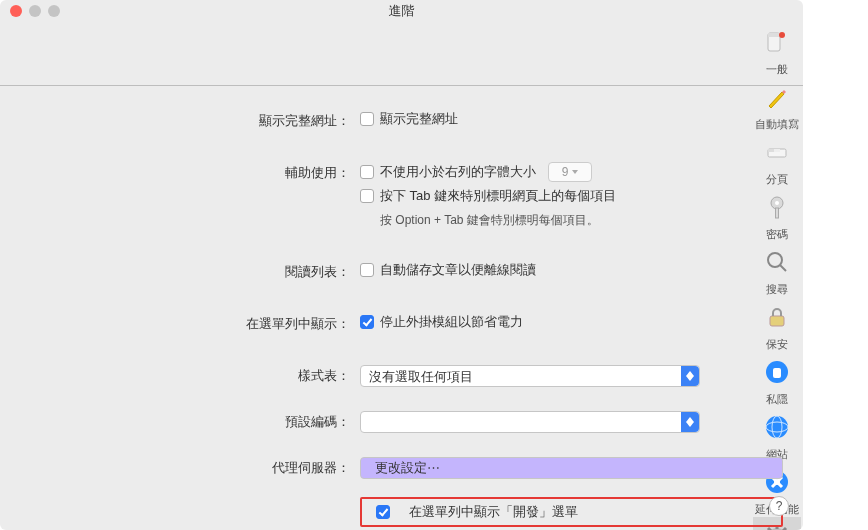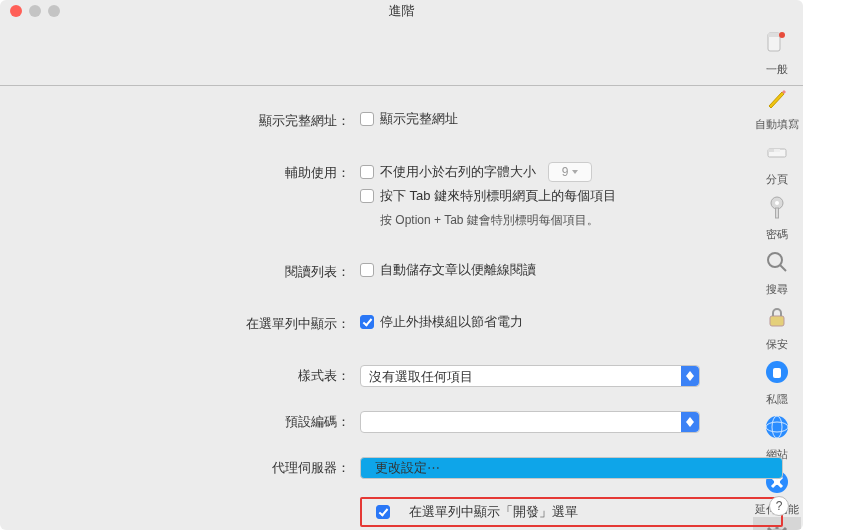--- a/index.html
+++ b/index.html
@@ -170,21 +170,21 @@
       flex-direction: column;
       align-items: center;
       justify-content: center;
     }
     .popup-arrows svg {
       display: block;
     }
     .plain-button {
       height: 22px;
       padding: 0 14px;
-      background: #0ea5e9;
+      background: #c4b5fd;
       border: 1px solid #c6c6c6;
       border-radius: 4px;
       font-size: 13px;
       display: inline-flex;
       align-items: center;
       cursor: default;
     }
     .gap { height: 22px; }
     .highlight-box {
       border: 2px solid #e53935;

